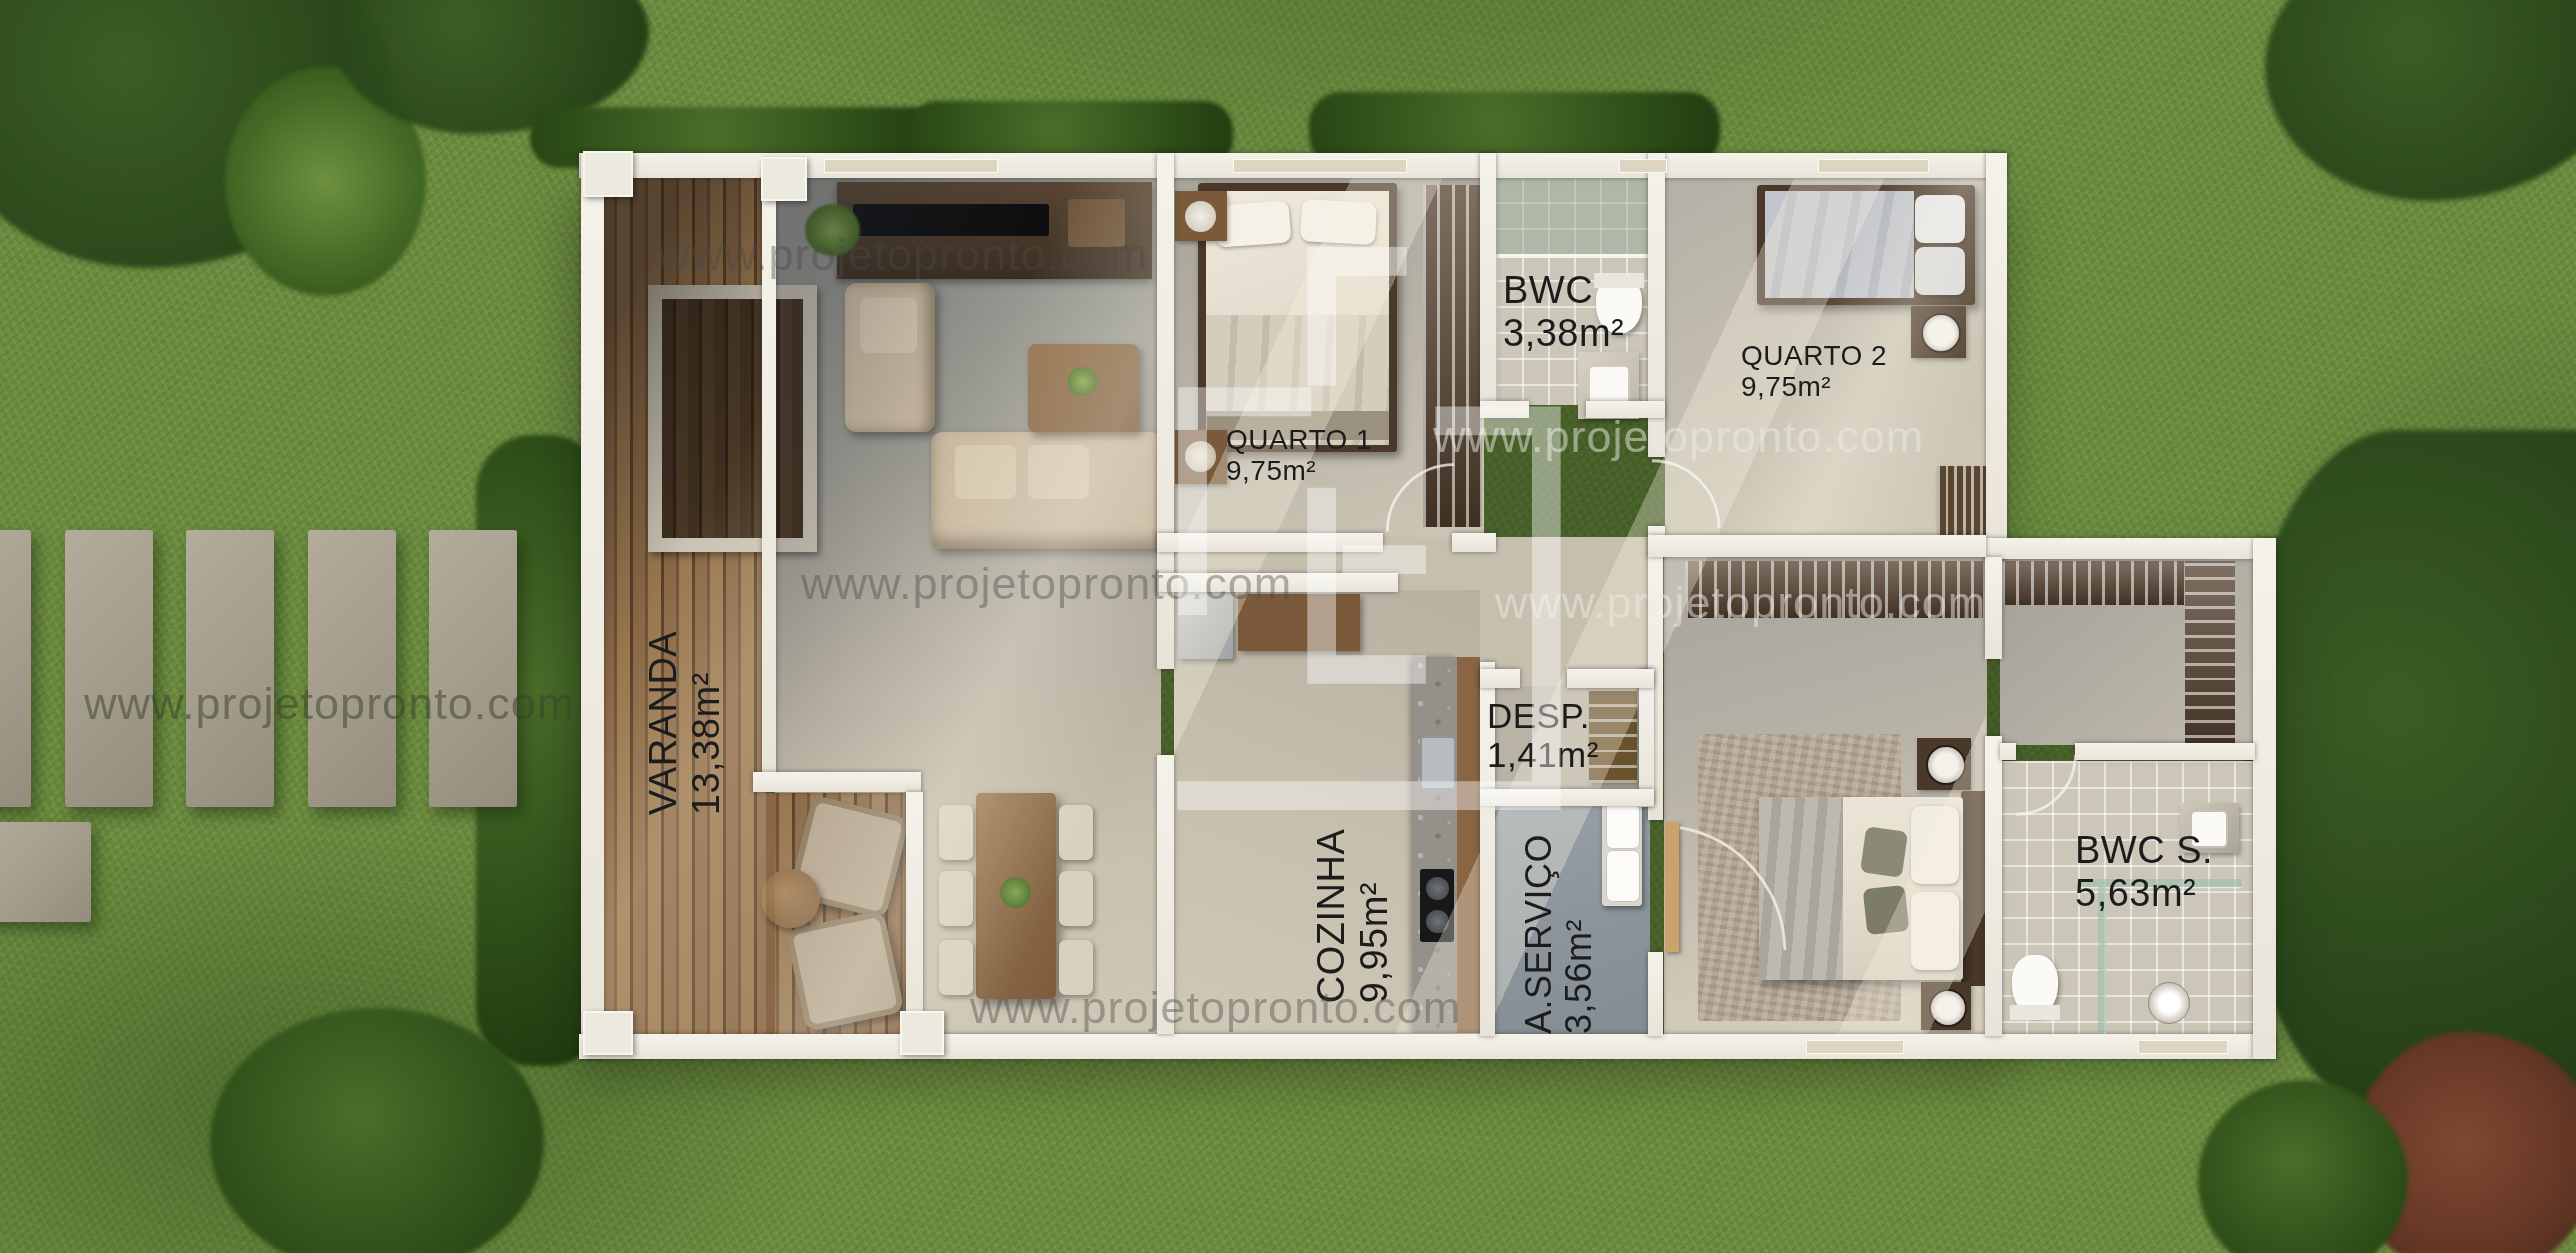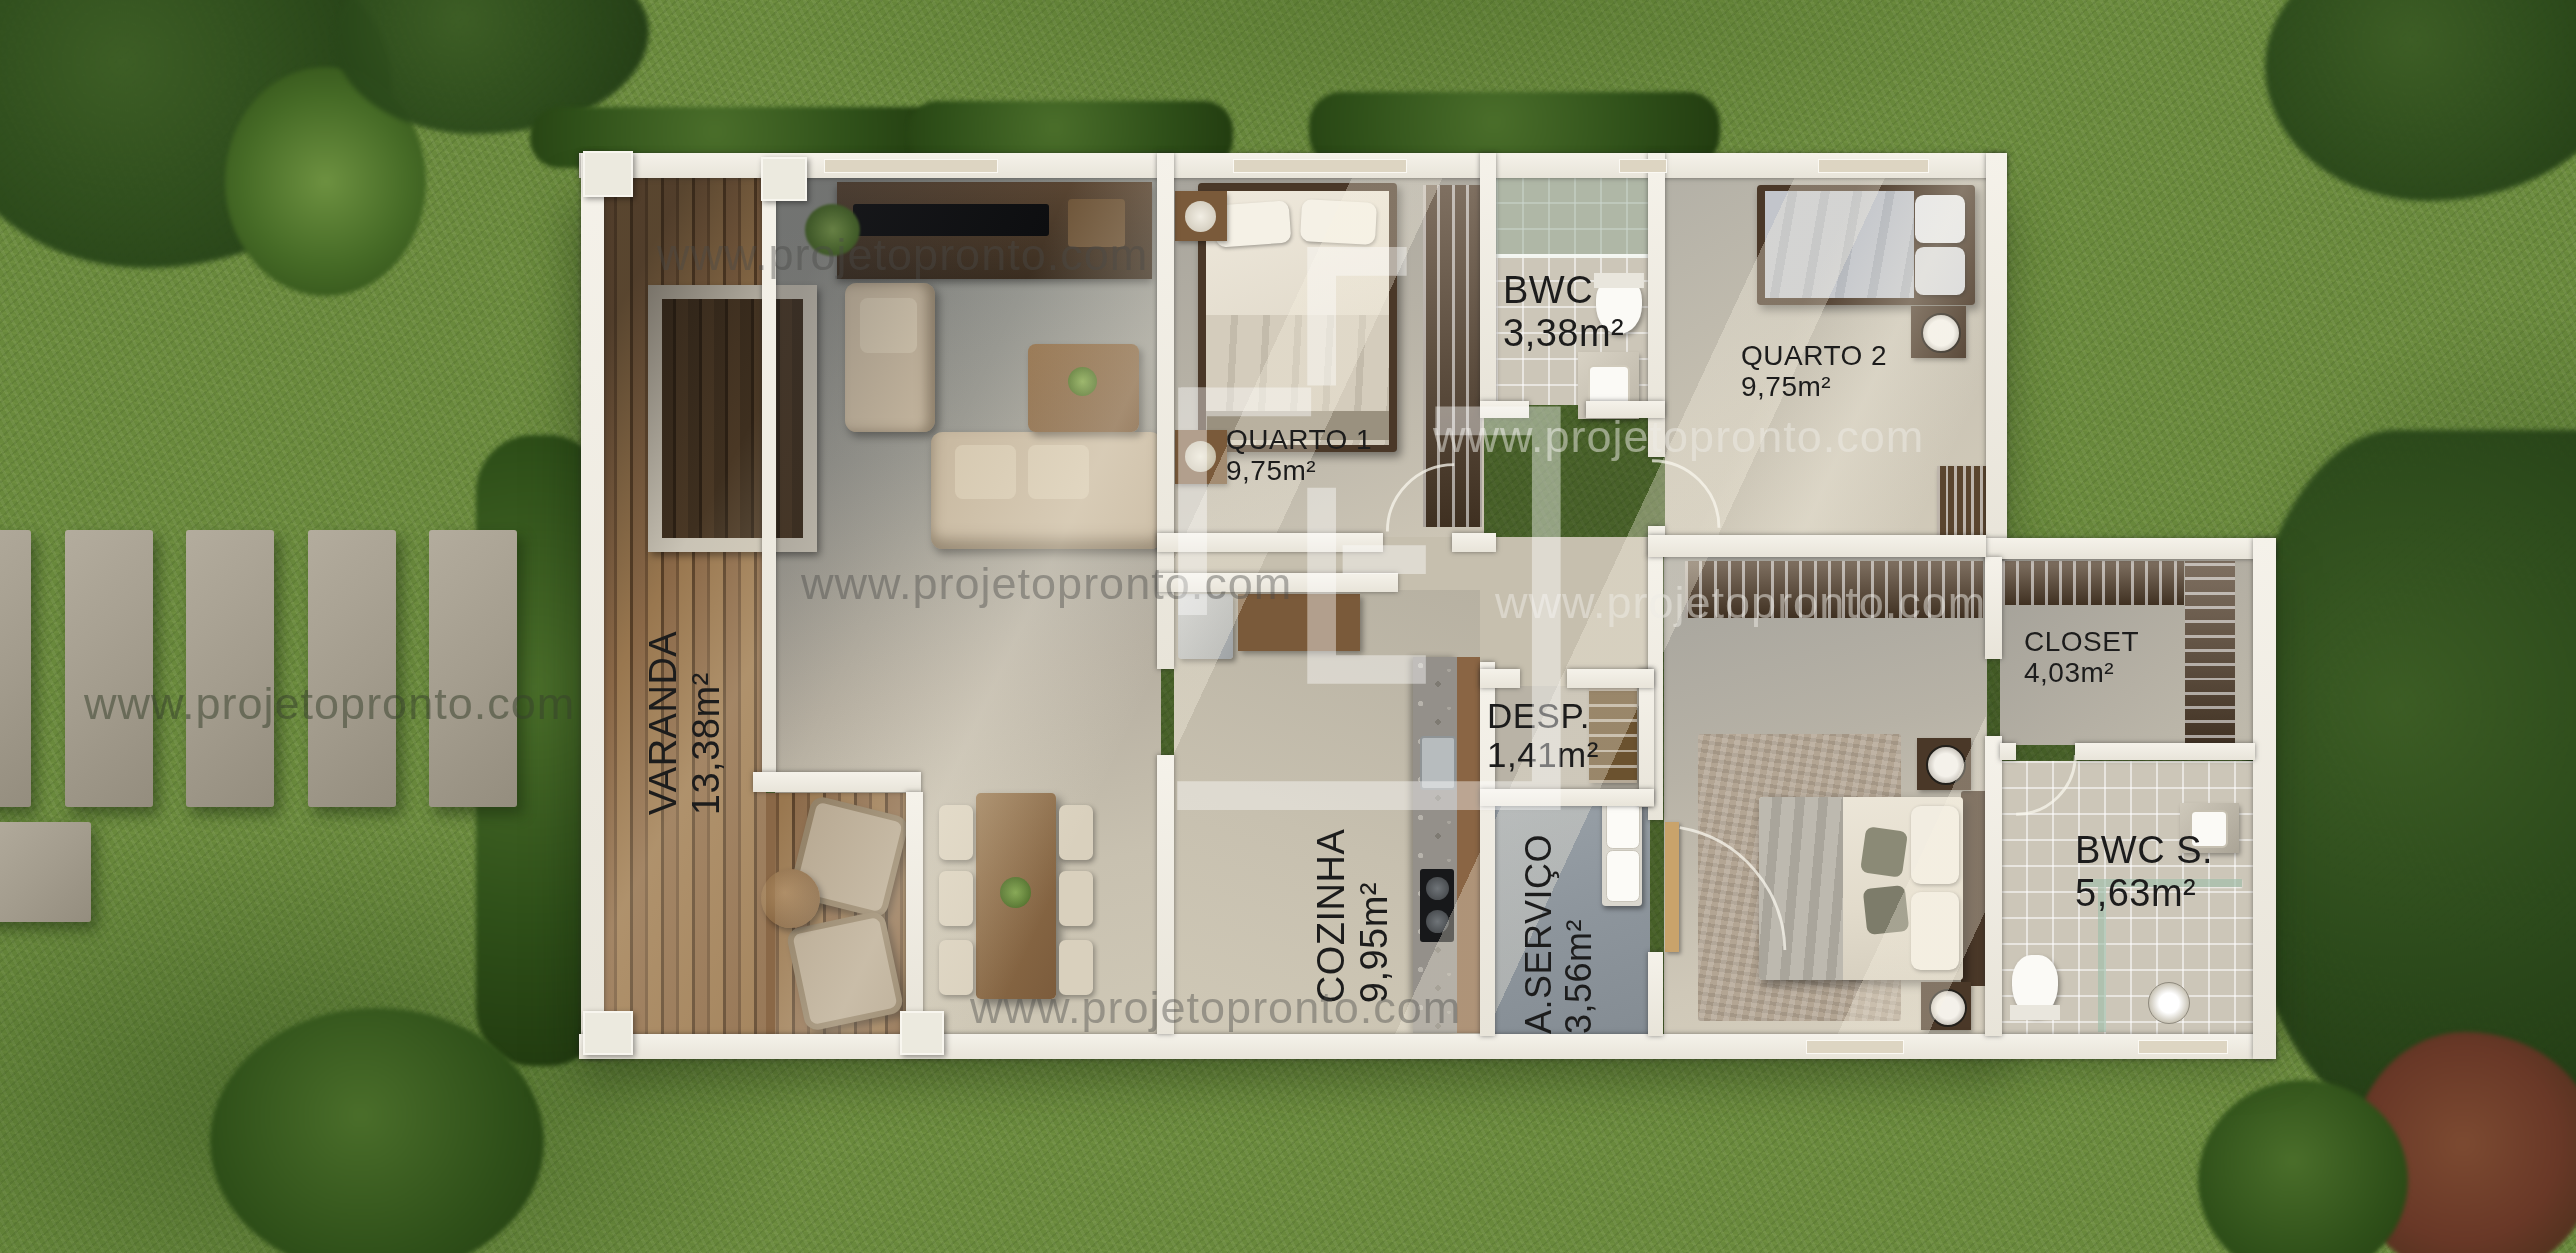--- a/index.html
+++ b/index.html
@@ -291,24 +291,20 @@
     <span class="a">1,41m²</span>
   </div>
   <div class="rlabel rot" style="left:1353px;top:916px;font-size:38px;">
     <span class="a">COZINHA</span>
     <span class="a">9,95m²</span>
   </div>
   <div class="rlabel rot" style="left:1559px;top:934px;font-size:36px;">
     <span class="a">A.SERVIÇO</span>
     <span class="a">3,56m²</span>
   </div>
-  <div class="rlabel" style="left:2024px;top:626px;">
-    <span class="a">CLOSET</span>
-    <span class="a">4,03m²</span>
-  </div>
   <div class="rlabel" style="left:2075px;top:829px;font-size:38px;">
     <span class="a">BWC S.</span>
     <span class="a">5,63m²</span>
   </div>
 
   <div class="wm wm-dark" style="left:657px;top:229px;">www.projetopronto.com</div>
   <div class="wm wm-dark" style="left:801px;top:558px;">www.projetopronto.com</div>
   <div class="wm wm-grass" style="left:84px;top:678px;">www.projetopronto.com</div>
   <div class="wm wm-light" style="left:1433px;top:411px;">www.projetopronto.com</div>
   <div class="wm wm-light" style="left:1495px;top:577px;">www.projetopronto.com</div>

